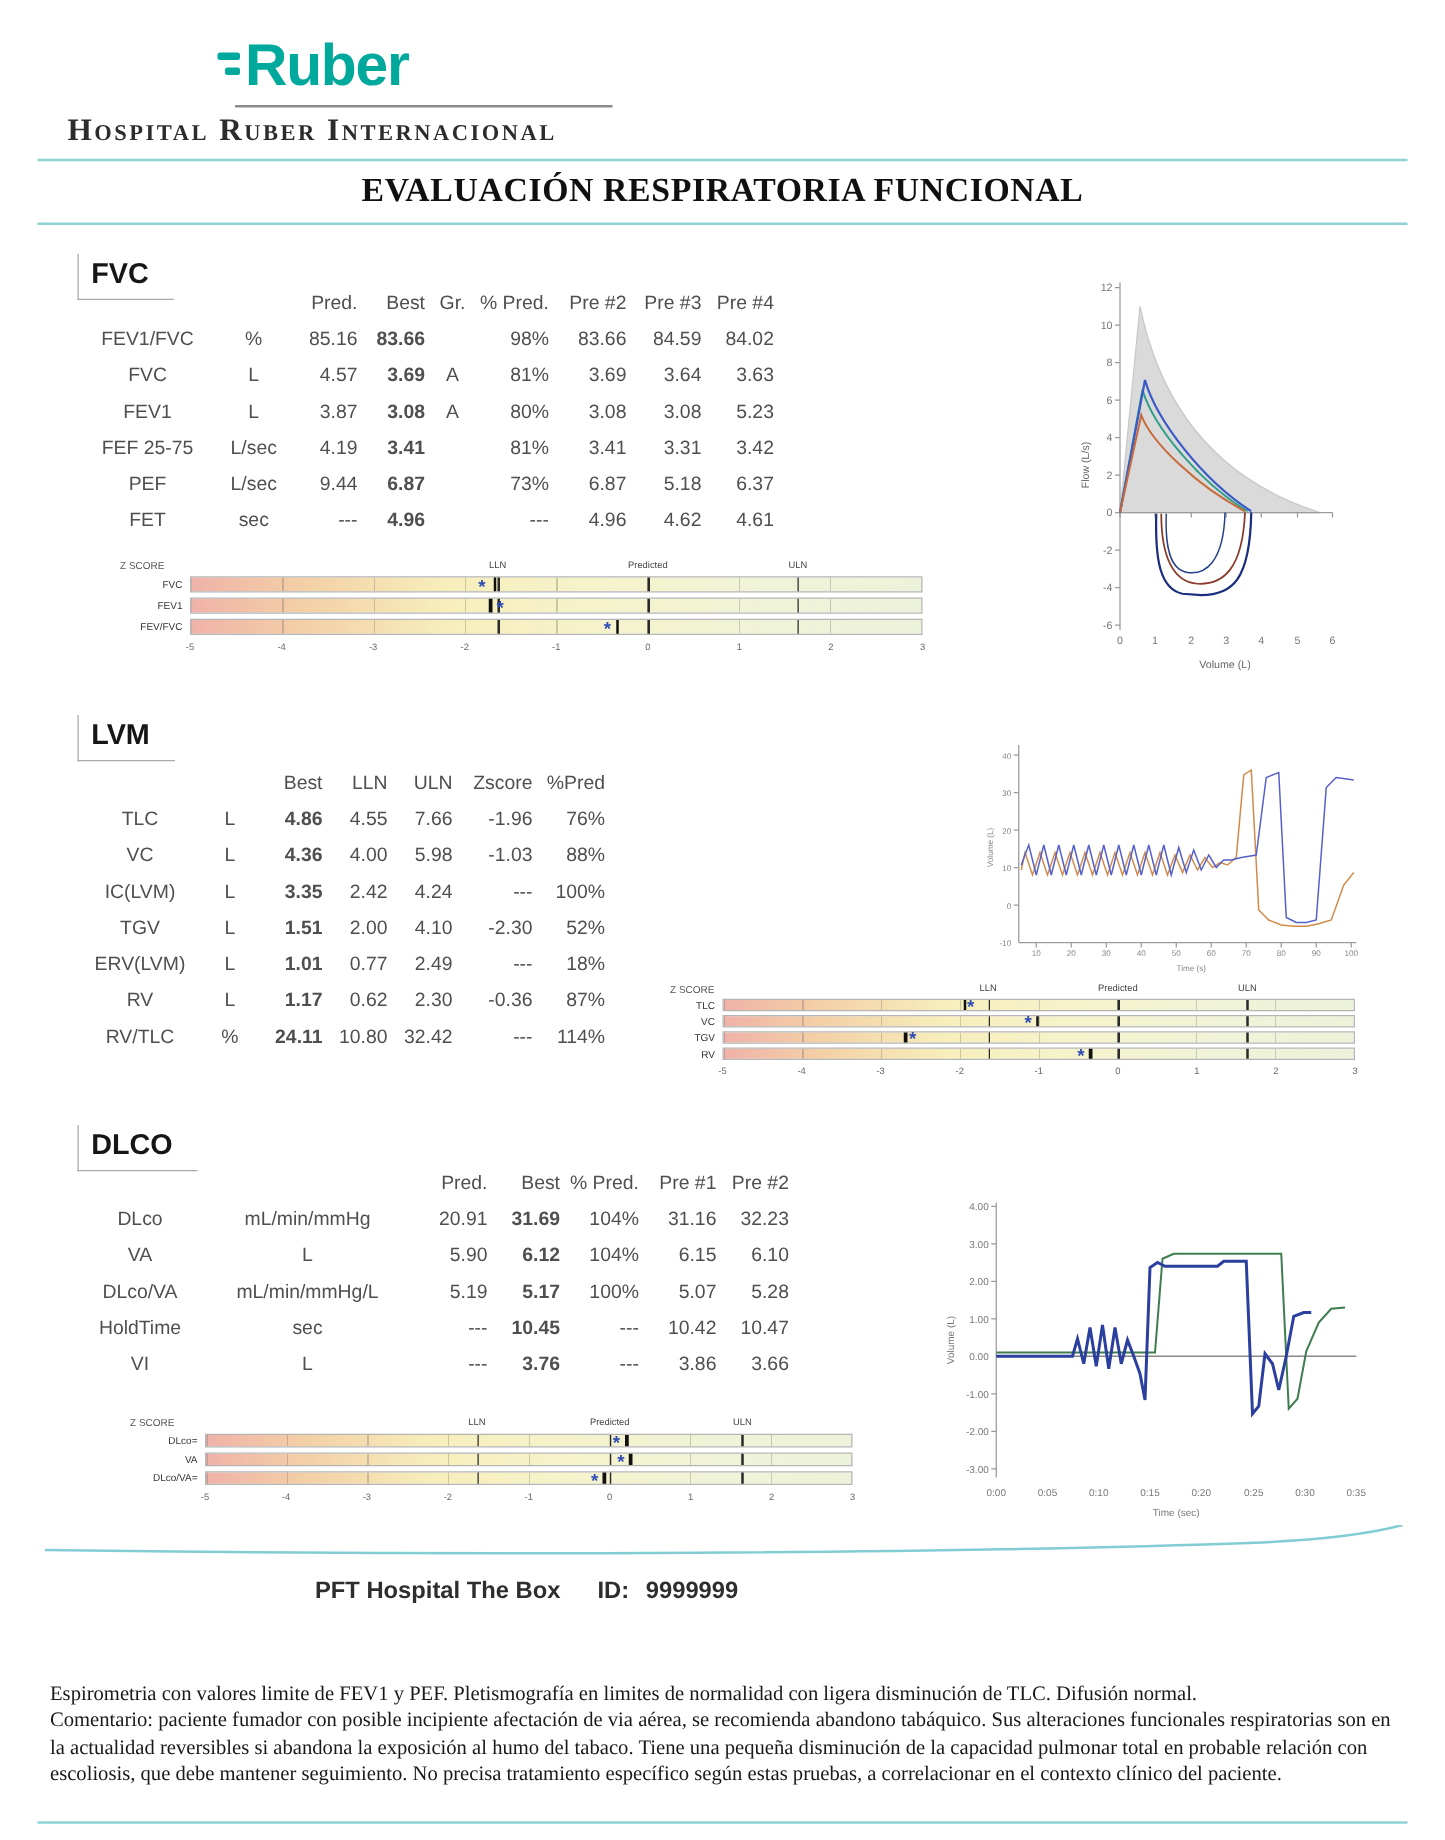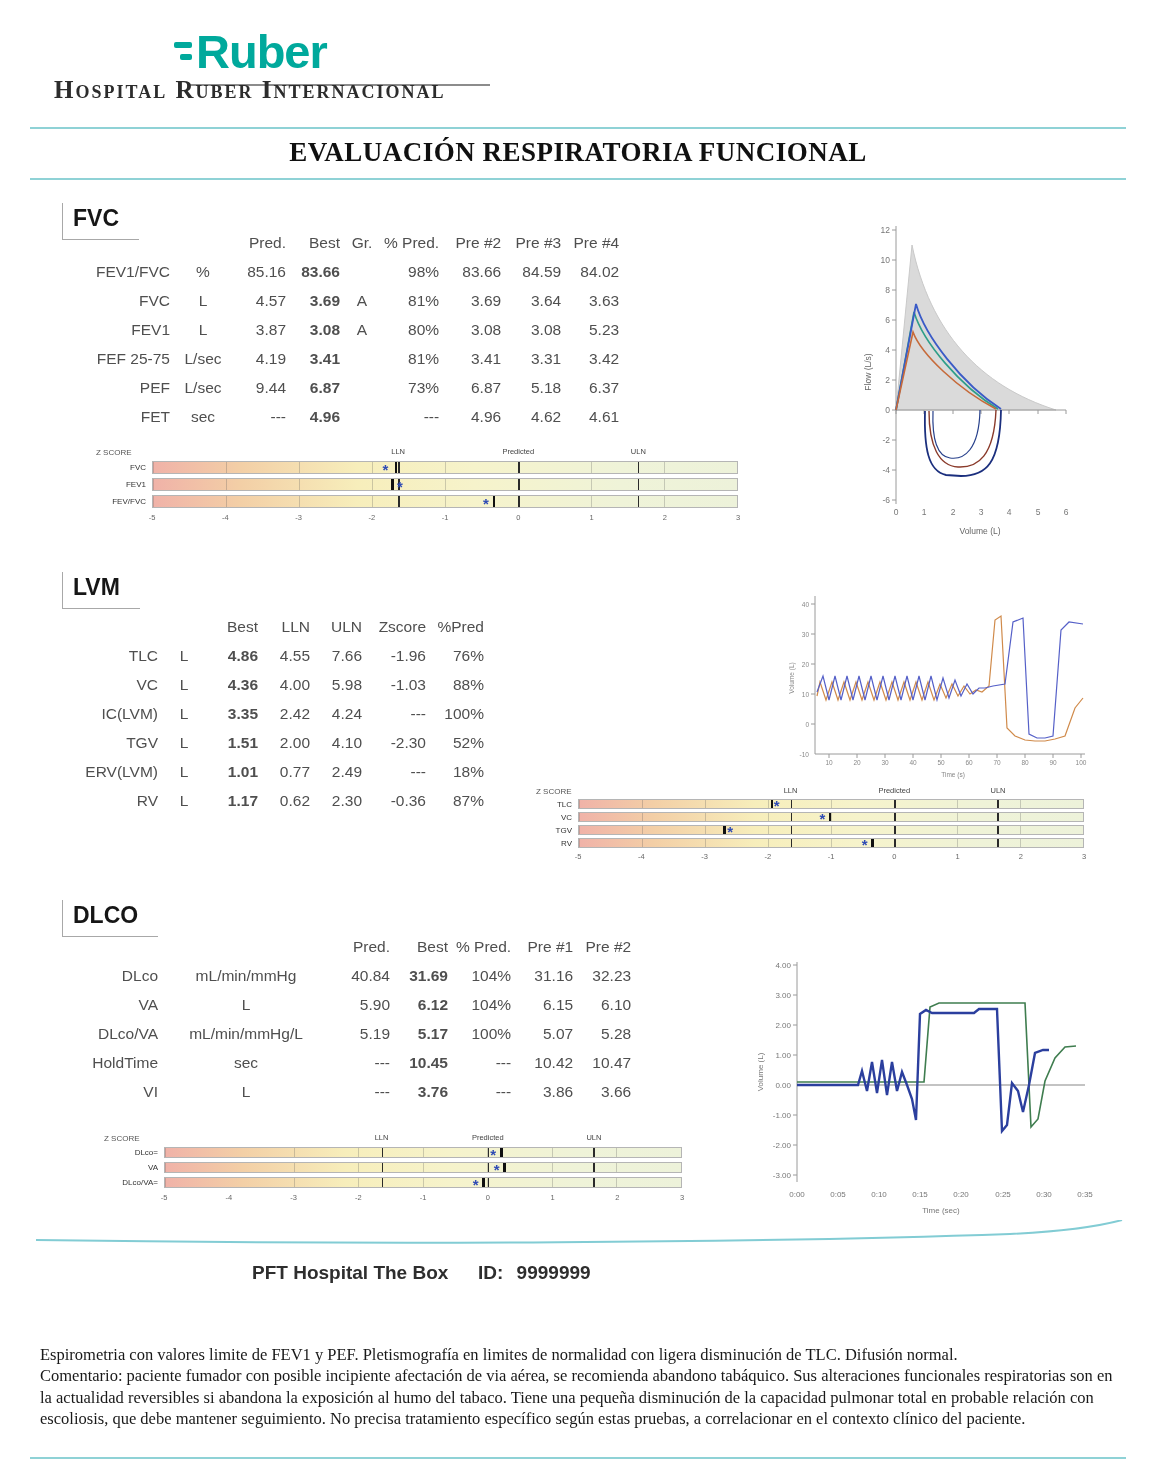--- a/index.html
+++ b/index.html
@@ -18,21 +18,21 @@
   .title { position:absolute; width:100%; text-align:center; font-family:"Liberation Serif", serif;
            font-weight:700; font-size:27px; color:#101010; letter-spacing:0.5px; }
 
   
   .sec-title { position:absolute; font-size:23px; font-weight:700; color:#161616;
                padding:2px 20px 7px 10px; border-left:1.5px solid #a8a8a8; border-bottom:1.5px solid #a8a8a8; }
 
   
   table.data { position:absolute; border-collapse:collapse; }
   table.data td { font-size:15.5px; padding:5.5px 4px; white-space:nowrap; color:#4f4f4f; }
-  td.param { text-align:right; color:#3a3a3a; }
+  td.param { text-align:center; color:#3a3a3a; }
   td.unit  { text-align:center; color:#9c9c9c; font-size:13.5px; }
   td.num   { text-align:right; }
   td.best  { font-weight:700; color:#323232; }
   td.grv   { text-align:center; color:#3a3a3a; }
   .hdr { color:#4a4a4a; }
   .c2 { color:#2f9e89; }
   .c3 { color:#d07a3a; }
   .c4 { color:#4a6fd4; }
   .dim { color:#b0b0b0; }
 
@@ -73,21 +73,21 @@
 <body>
 
 <div class="page">
 
   <div class="logo" style="left:196px;top:24px;">
     <span class="ldash" style="left:-22px;top:18px;width:18px;height:6px;"></span>
     <span class="ldash" style="left:-16px;top:30px;width:12px;height:6px;"></span>
     <span>Ruber</span>
   </div>
   <div class="thinline" style="left:188px;top:84px;width:302px;"></div>
-  <div class="hospital" style="left:54px;top:76px;">Hospital Ruber Internacional</div>
+  <div class="hospital" style="left:54px;top:91px;">Hospital Ruber Internacional</div>
 
   <div class="rule" style="left:30px;top:127px;width:1096px;"></div>
   <div class="title" style="top:137px;">EVALUACIÓN RESPIRATORIA FUNCIONAL</div>
   <div class="rule" style="left:30px;top:178px;width:1096px;"></div>
 
   <div class="sec-title" style="left:62px;top:203px;">FVC</div>
 
   <table class="data" style="left:62px;top:228px;">
     <colgroup>
         <col style="width:112px">
@@ -342,20 +342,29 @@
       </tr>
       <tr>
         <td class="param">RV</td>
         <td class="unit">L</td>
         <td class="num best">1.17</td>
         <td class="num">0.62</td>
         <td class="num">2.30</td>
         <td class="num">-0.36</td>
         <td class="num">87%</td>
       </tr>
+      <tr>
+        <td class="param">RV/TLC</td>
+        <td class="unit">%</td>
+        <td class="num best">24.11</td>
+        <td class="num">10.80</td>
+        <td class="num">32.42</td>
+        <td class="num dim">---</td>
+        <td class="num">114%</td>
+      </tr>
     </tbody>
   </table>
 
   <svg class="abs" style="left:783px;top:588px;" width="312" height="192" viewBox="0 0 312 192">
     <line x1="32" y1="8" x2="32" y2="166" stroke="#9a9a9a"></line>
     <line x1="32" y1="166" x2="302" y2="166" stroke="#9a9a9a"></line>
     <path d="M28 16h4M28 46h4M28 76h4M28 106h4M28 136h4" stroke="#9a9a9a"></path>
     <path d="M46 166v4M74 166v4M102 166v4M130 166v4M158 166v4M186 166v4M214 166v4M242 166v4M270 166v4M298 166v4" stroke="#9a9a9a"></path>
     <g font-size="6.5" fill="#888" text-anchor="end">
       <text x="26" y="19">40</text>
@@ -466,21 +475,21 @@
         <td class="unit"></td>
         <td class="num hdr">Pred.</td>
         <td class="num hdr">Best</td>
         <td class="num hdr">% Pred.</td>
         <td class="num hdr c2">Pre #1</td>
         <td class="num hdr c4">Pre #2</td>
       </tr>
       <tr>
         <td class="param">DLco</td>
         <td class="unit">mL/min/mmHg</td>
-        <td class="num">40.84</td>
+        <td class="num">20.91</td>
         <td class="num best">31.69</td>
         <td class="num">104%</td>
         <td class="num c2">31.16</td>
         <td class="num c4">32.23</td>
       </tr>
       <tr>
         <td class="param">VA</td>
         <td class="unit">L</td>
         <td class="num">5.90</td>
         <td class="num best">6.12</td>

